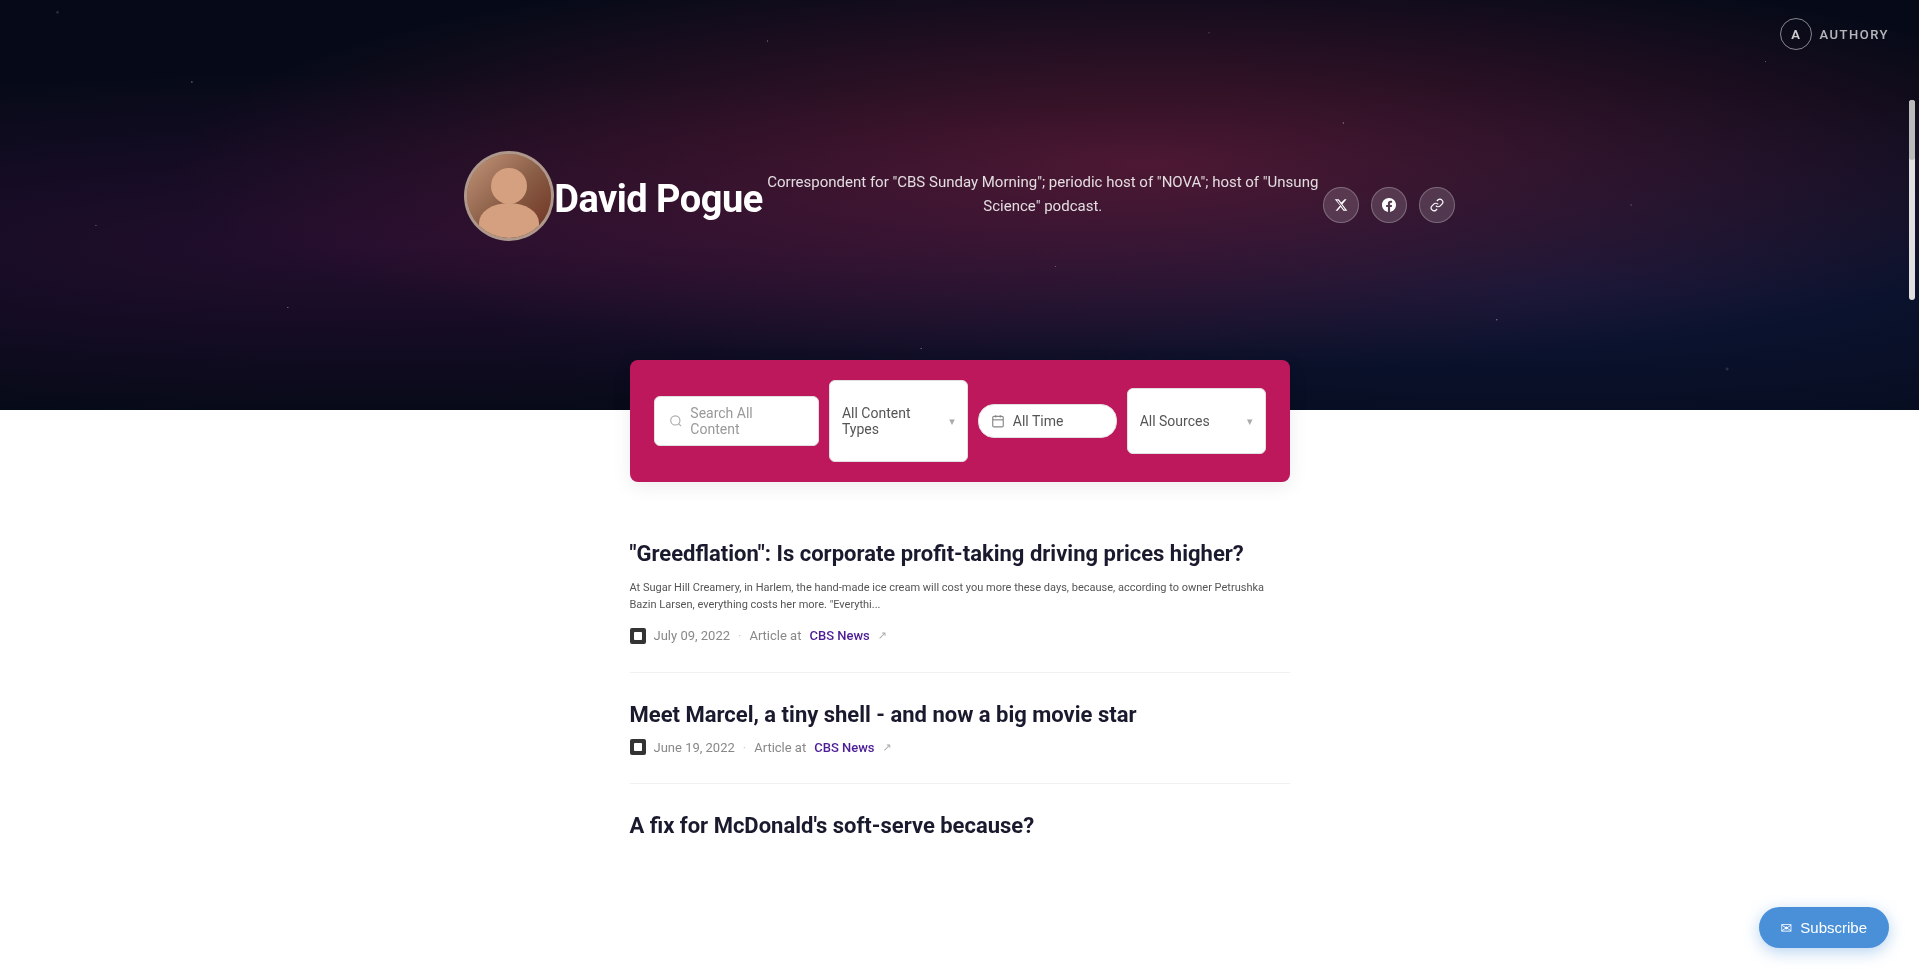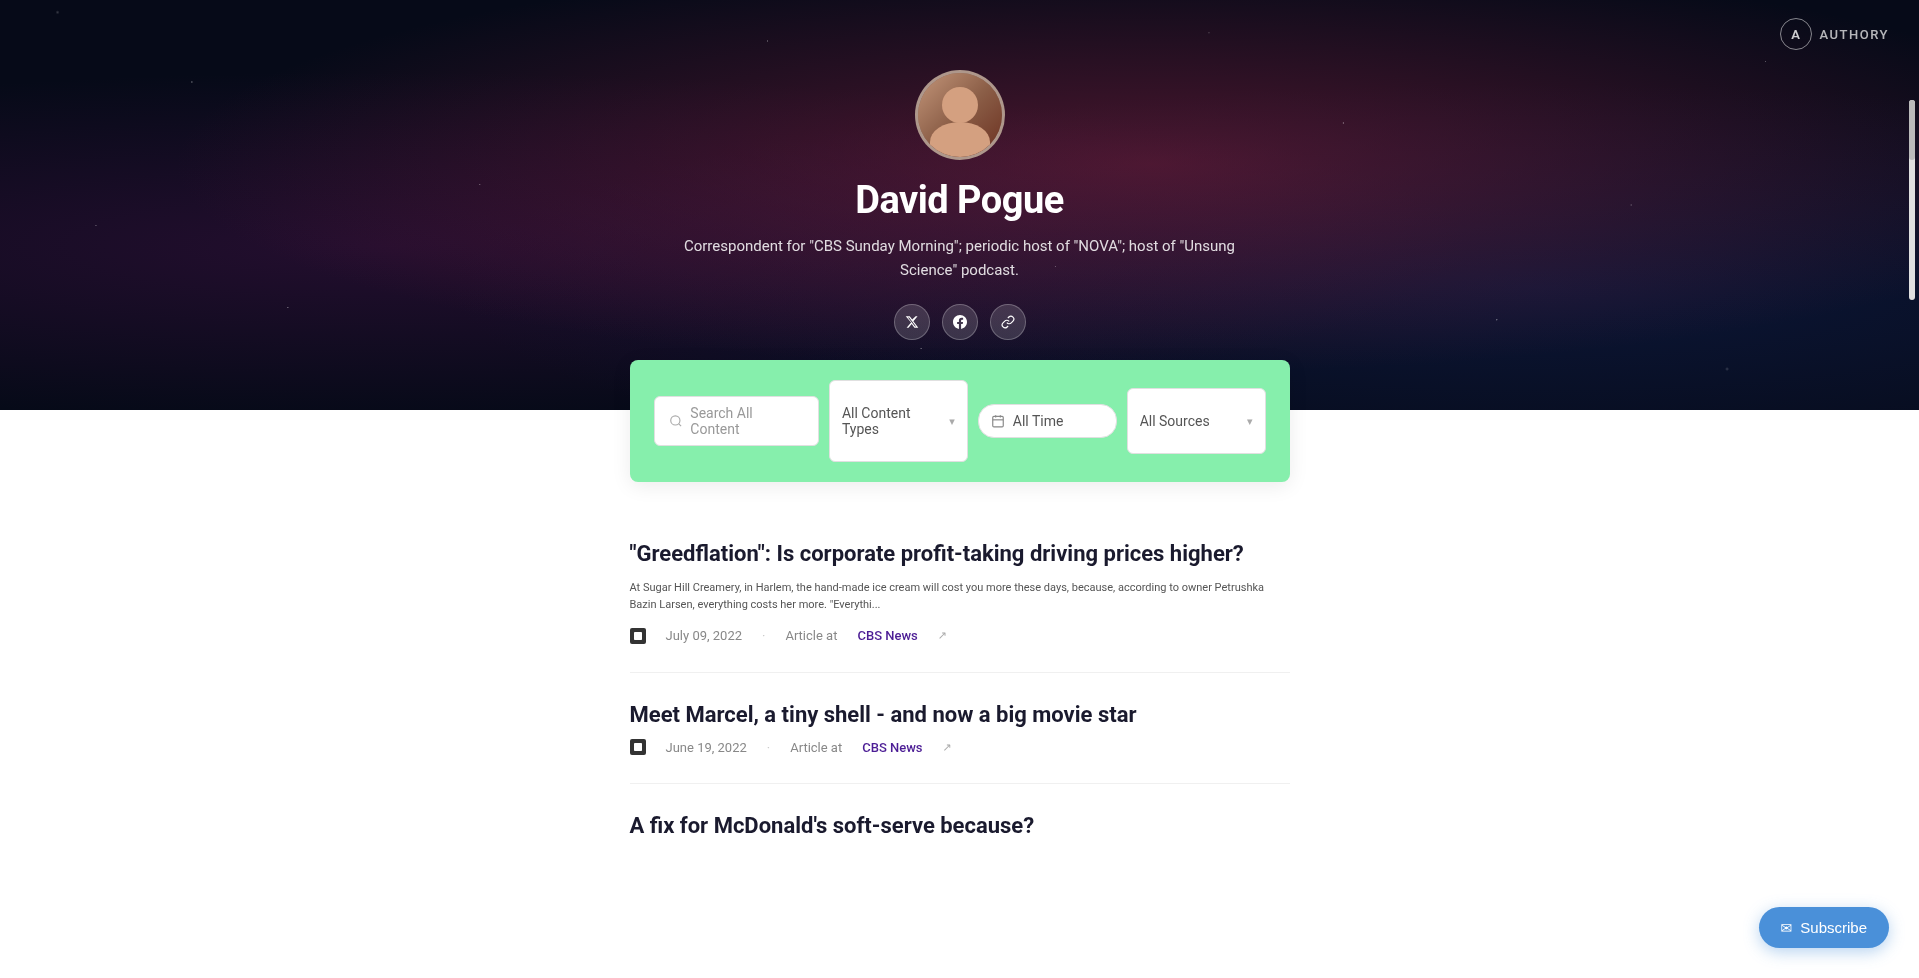--- a/index.html
+++ b/index.html
@@ -58,21 +58,21 @@
         radial-gradient(1px 1px at 78% 78%, rgba(255,255,255,0.6) 0%, transparent 100%),
         radial-gradient(1px 1px at 33% 92%, rgba(255,255,255,0.4) 0%, transparent 100%),
         radial-gradient(2px 2px at 90% 90%, rgba(255,255,255,0.2) 0%, transparent 100%),
         radial-gradient(2px 2px at 3% 3%, rgba(255,255,255,0.2) 0%, transparent 100%);
     }
 
     .hero-content {
       position: relative;
       z-index: 2;
       display: flex;
-      flex-direction: column;
+      flex-direction: row;
       align-items: center;
       text-align: center;
       padding: 0 20px;
     }
 
     .avatar {
       width: 90px;
       height: 90px;
       border-radius: 50%;
       border: 3px solid rgba(255,255,255,0.3);
@@ -196,21 +196,21 @@
       margin: 0 auto;
       padding: 0 20px;
       position: relative;
     }
 
     
     .filter-bar {
       display: flex;
       gap: 10px;
       align-items: center;
-      background: #86efac;
+      background: #be185d;
       border-radius: 8px;
       padding: 20px 24px;
       margin-top: -50px;
       position: relative;
       z-index: 10;
       box-shadow: 0 4px 20px rgba(0,0,0,0.08);
     }
 
     .search-input-wrap {
       display: flex;
@@ -294,21 +294,21 @@
     .article-excerpt {
       font-size: 11px;
       color: #555;
       line-height: 1.6;
       margin-bottom: 14px;
     }
 
     .article-meta {
       display: flex;
       align-items: center;
-      gap: 20px;
+      gap: 8px;
       font-size: 13px;
       color: #888;
     }
 
     .article-meta-icon {
       width: 16px;
       height: 16px;
       background: #333;
       border-radius: 2px;
       display: inline-flex;

